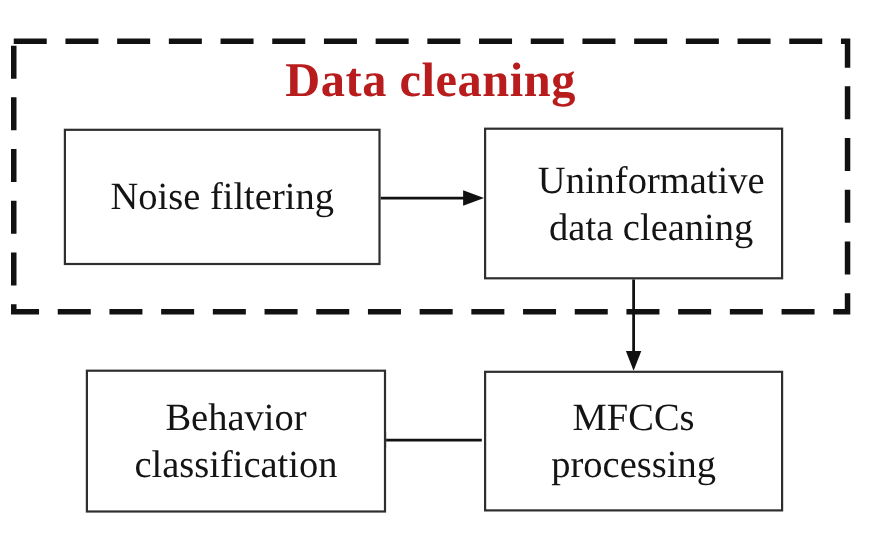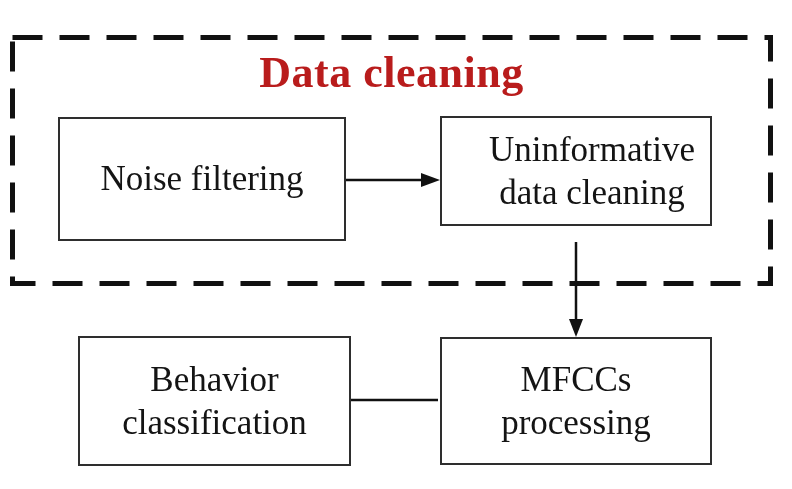--- a/index.html
+++ b/index.html
@@ -46,21 +46,21 @@
     flex-direction: column;
     align-items: center;
     justify-content: center;
     text-align: center;
     font-size: 35px;
     line-height: 1.23;
     color: #141414;
   }
   .node span { white-space: nowrap; }
   #node-noise-filtering        { left: 58px;  top: 117px; width: 288px; height: 124px; }
-  #node-uninformative          { left: 440px; top: 116px; width: 272px; height: 110px; padding-left: 32px; }
+  #node-uninformative          { left: 440px; top: 116px; width: 272px; height: 138px; padding-left: 32px; }
   #node-behavior               { left: 58px;  top: 336px; width: 273px; height: 130px; margin-left: 20px; }
   #node-mfccs                  { left: 440px; top: 337px; width: 272px; height: 128px; text-align: right; }
 </style>
 </head>
 <body>
 
 <div class="canvas">
 
   <svg class="overlay" viewBox="0 0 792 489" xmlns="http://www.w3.org/2000/svg">
 

